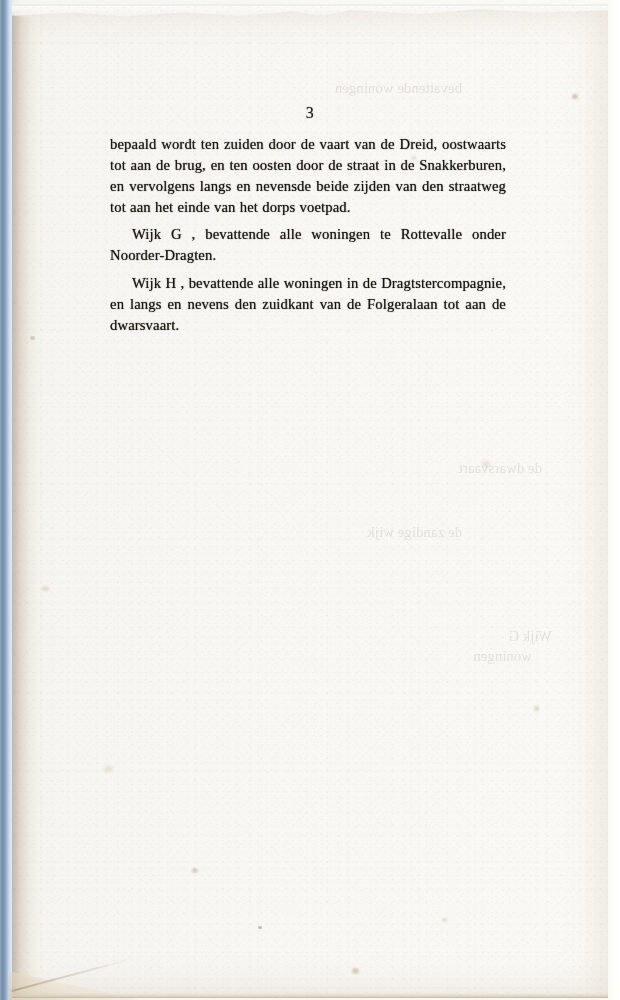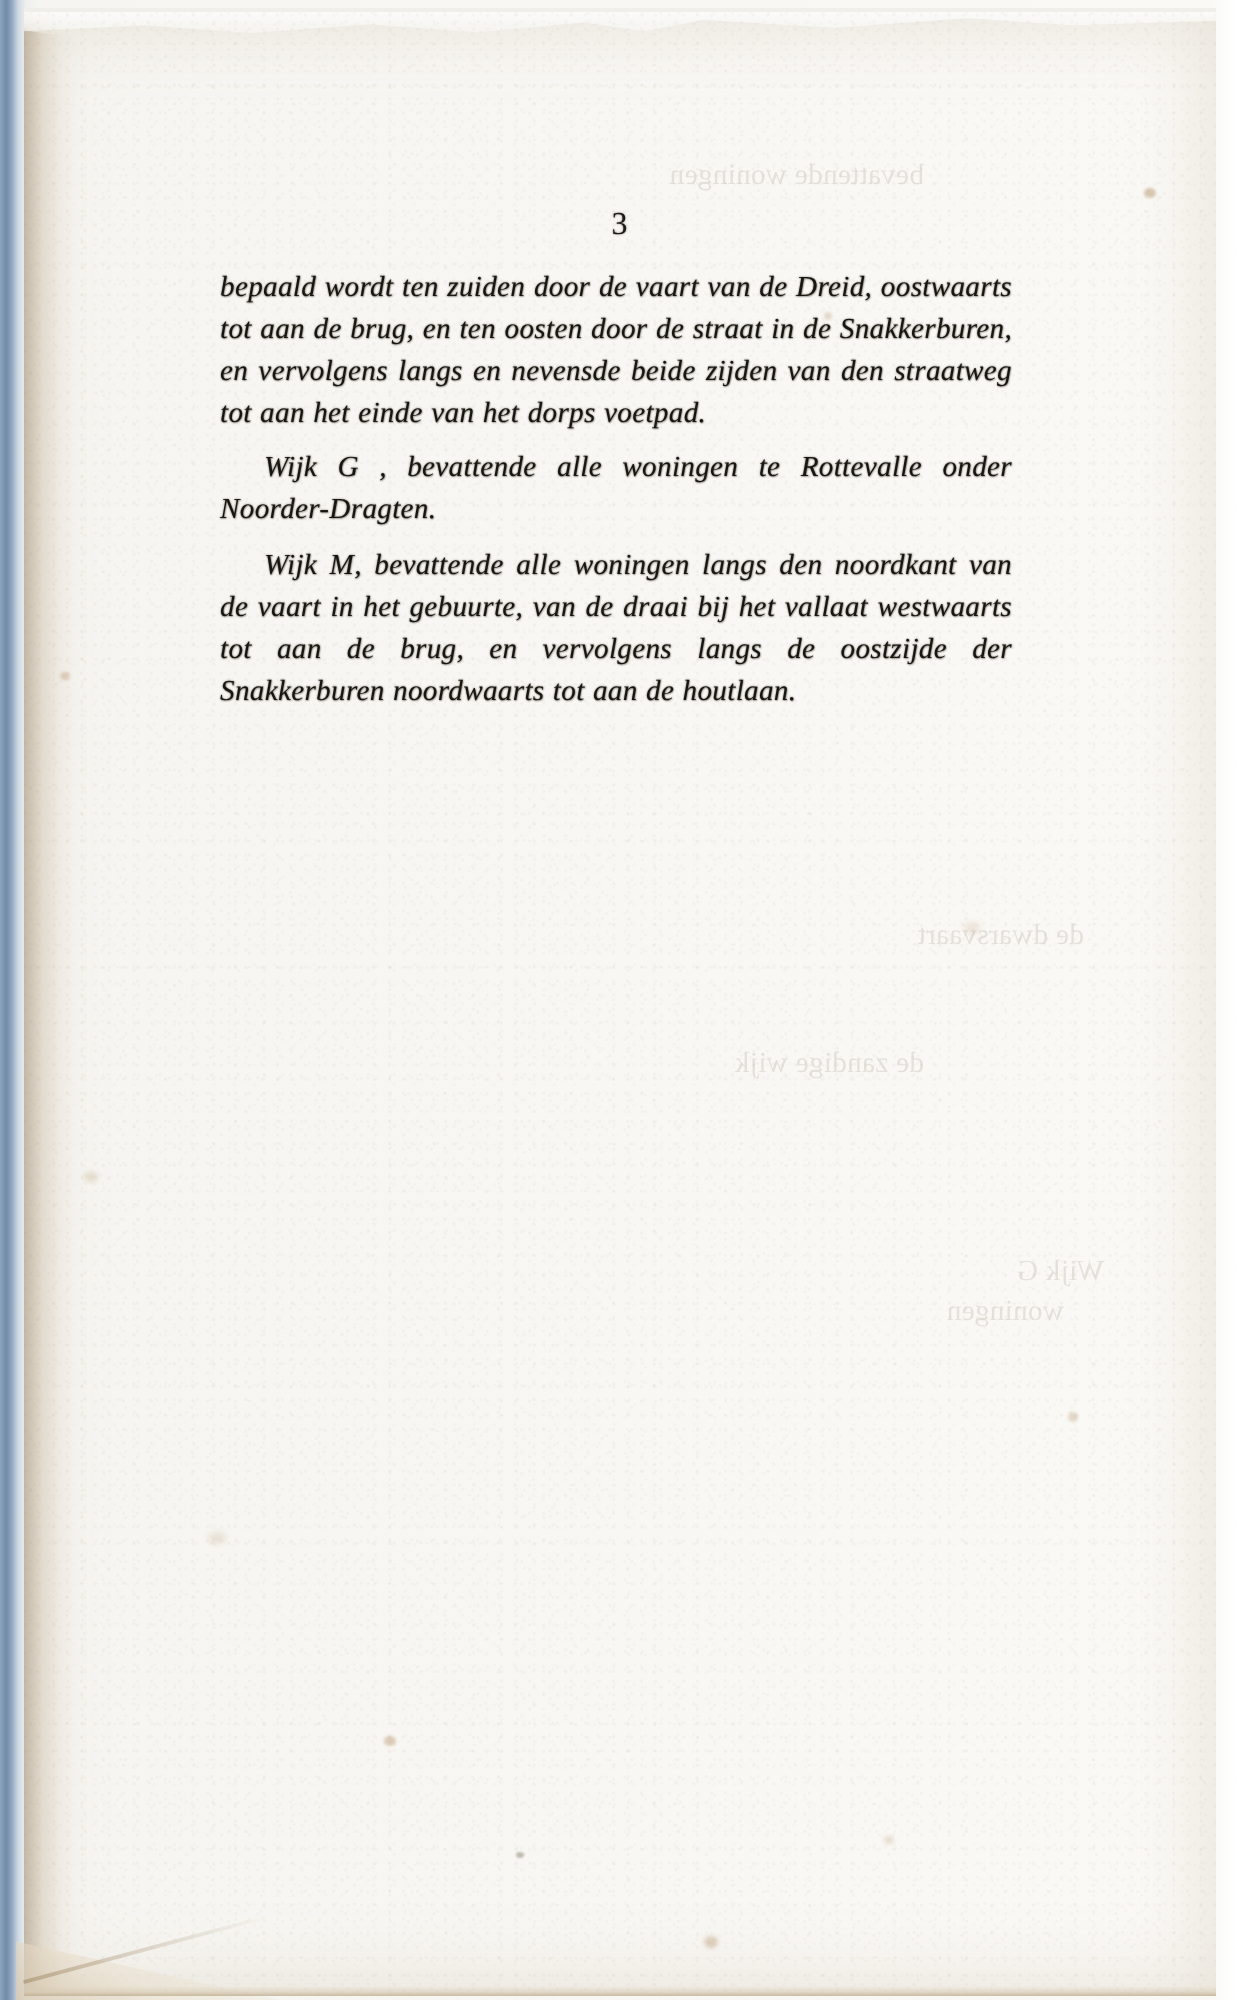--- a/index.html
+++ b/index.html
@@ -184,21 +184,20 @@
   .para {
     margin: 0 0 6px 0;
     font-size: 14.6px;
     line-height: 21.1px;
     color: #17150f;
     text-align: justify;
     text-indent: 22px;
     letter-spacing: 0.15px;
     word-spacing: 0.4px;
     text-shadow: 0 0 1.05px rgba(35,30,22,0.62), 0.35px 0.25px 0.7px rgba(60,52,40,0.30);
-    font-style: italic;
   }
   .para.no-indent { text-indent: 0; }
 
   
   .showthrough {
     position: absolute;
     pointer-events: none;
     color: rgba(120,104,80,0.16);
     font-size: 14.6px;
     line-height: 21.1px;
@@ -237,21 +236,21 @@
     <div class="showthrough" style="left:330px; top:452px; width:200px;">de dwarsvaart</div>
     <div class="showthrough" style="left:190px; top:516px; width:260px;">de zandige wijk</div>
     <div class="showthrough" style="left:360px; top:620px; width:180px;">Wijk G</div>
     <div class="showthrough" style="left:330px; top:640px; width:190px;">woningen</div>
 
     <div class="folio">3</div>
 
     <div class="text-column">
       <p class="para no-indent">bepaald wordt ten zuiden door de vaart van de Dreid, oostwaarts tot aan de brug, en ten oosten door de straat in de Snakkerburen, en vervolgens langs en nevensde beide zijden van den straatweg tot aan het einde van het dorps voetpad.</p>
       <p class="para">Wijk G , bevattende alle woningen te Rottevalle onder Noorder-Dragten.</p>
-      <p class="para">Wijk M, bevattende alle woningen langs den noordkant van de vaart in het gebuurte, van de draai bij het vallaat westwaarts tot aan de brug, en vervolgens langs de oostzijde der Snakkerburen noordwaarts tot aan de houtlaan.</p>
+      <p class="para">Wijk H , bevattende alle woningen in de Dragtstercompagnie, en langs en nevens den zuidkant van de Folgeralaan tot aan de dwarsvaart.</p>
     </div>
 
     <div class="grain"></div>
     <div class="corner-fold"></div>
     <div class="corner-crease"></div>
     <div class="bottom-edge"></div>
   </div>
 </div>
 
 </body></html>

